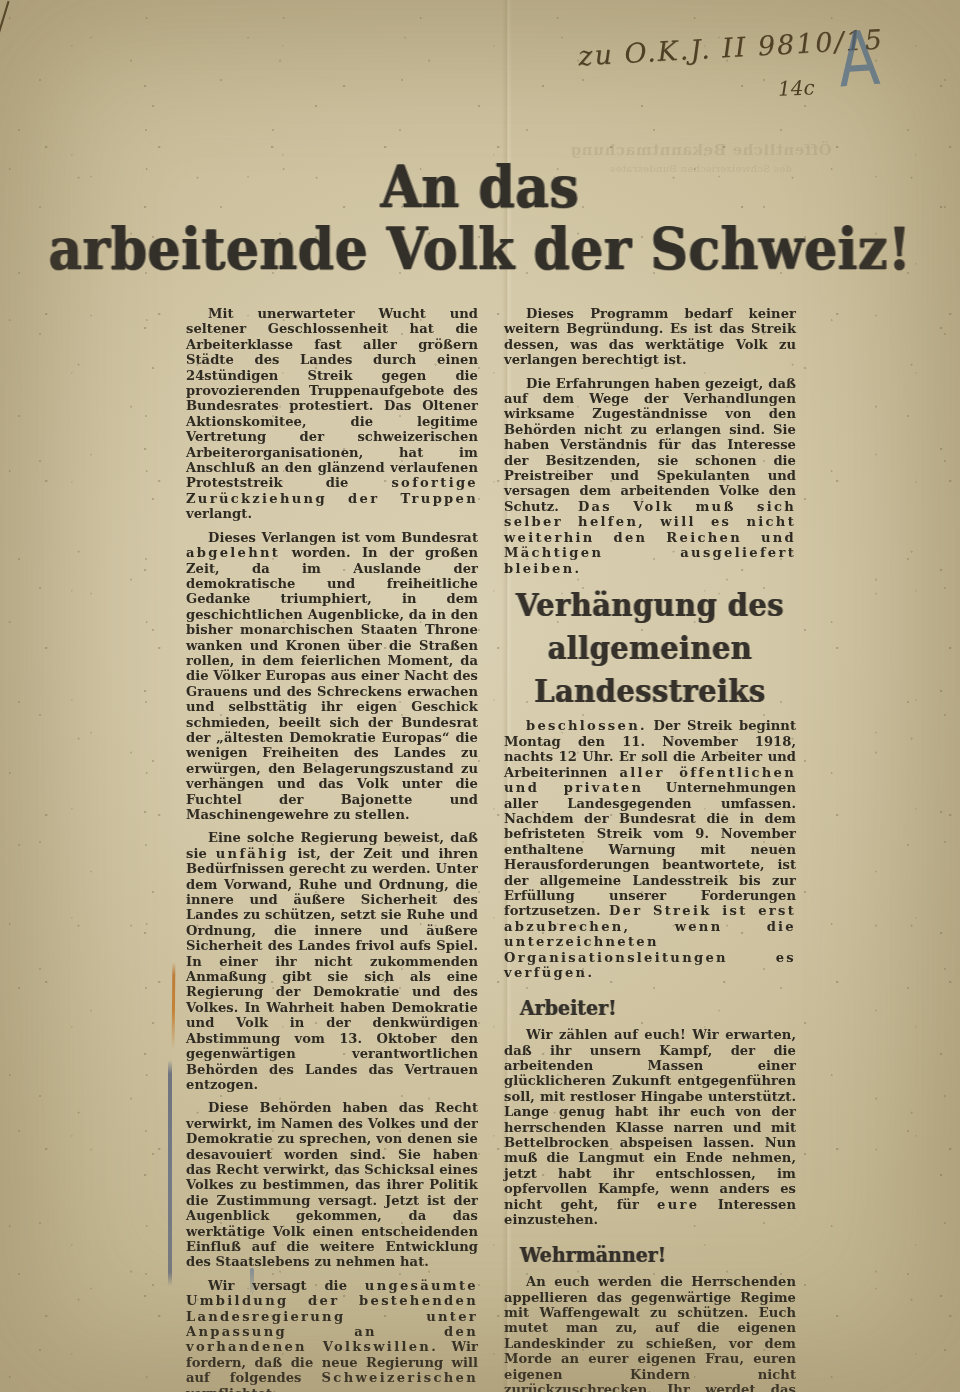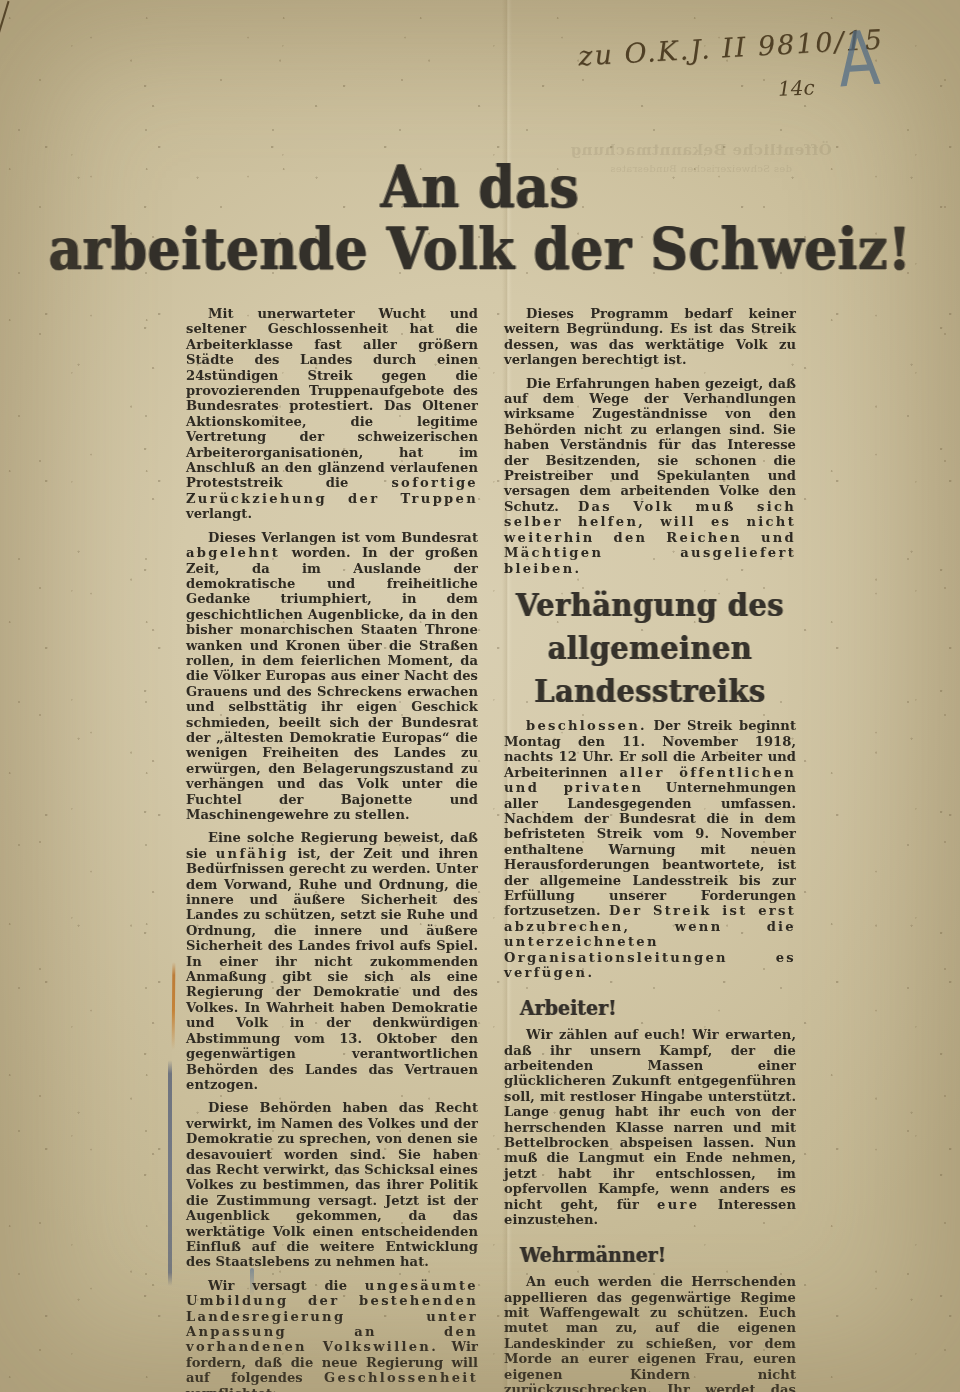--- a/index.html
+++ b/index.html
@@ -239,21 +239,21 @@
     <div class="fraktur-display" id="headline-l1">An das</div>
     <div class="fraktur-display" id="headline-l2">arbeitende Volk der Schweiz!</div>
   </div>
 
   <div class="col inkish" id="col-left">
     <div>
         <p><span>Mit unerwarteter Wucht und seltener Geschlossenheit hat die Arbeiterklasse fast aller größern Städte des Landes durch einen 24stündigen Streik gegen die provozierenden Truppenaufgebote des Bundesrates protestiert. Das Oltener Aktionskomitee, die legitime Vertretung der schweizerischen Arbeiterorganisationen, hat im Anschluß an den glänzend verlaufenen Proteststreik die </span><span class="sp">sofortige Zurückziehung der Truppen</span><span> verlangt.</span></p>
         <p><span>Dieses Verlangen ist vom Bundesrat </span><span class="sp">abgelehnt</span><span> worden. In der großen Zeit, da im Auslande der demokratische und freiheitliche Gedanke triumphiert, in dem geschichtlichen Augenblicke, da in den bisher monarchischen Staaten Throne wanken und Kronen über die Straßen rollen, in dem feierlichen Moment, da die Völker Europas aus einer Nacht des Grauens und des Schreckens erwachen und selbsttätig ihr eigen Geschick schmieden, beeilt sich der Bundesrat der „ältesten Demokratie Europas“ die wenigen Freiheiten des Landes zu erwürgen, den Belagerungszustand zu verhängen und das Volk unter die Fuchtel der Bajonette und Maschinengewehre zu stellen.</span></p>
         <p><span>Eine solche Regierung beweist, daß sie </span><span class="sp">unfähig</span><span> ist, der Zeit und ihren Bedürfnissen gerecht zu werden. Unter dem Vorwand, Ruhe und Ordnung, die innere und äußere Sicherheit des Landes zu schützen, setzt sie Ruhe und Ordnung, die innere und äußere Sicherheit des Landes frivol aufs Spiel. In einer ihr nicht zukommenden Anmaßung gibt sie sich als eine Regierung der Demokratie und des Volkes. In Wahrheit haben Demokratie und Volk in der denkwürdigen Abstimmung vom 13. Oktober den gegenwärtigen verantwortlichen Behörden des Landes das Vertrauen entzogen.</span></p>
         <p><span>Diese Behörden haben das Recht verwirkt, im Namen des Volkes und der Demokratie zu sprechen, von denen sie desavouiert worden sind. Sie haben das Recht verwirkt, das Schicksal eines Volkes zu bestimmen, das ihrer Politik die Zustimmung versagt. Jetzt ist der Augenblick gekommen, da das werktätige Volk einen entscheidenden Einfluß auf die weitere Entwicklung des Staatslebens zu nehmen hat.</span></p>
-        <p><span>Wir versagt die </span><span class="sp">ungesäumte Umbildung der bestehenden Landesregierung unter Anpassung an den vorhandenen Volkswillen.</span><span> Wir fordern, daß die neue Regierung will auf folgendes </span><span class="sp">Geschlossenheit</span><span> verpflichtet:</span></p>
+        <p><span>Wir versagt die </span><span class="sp">ungesäumte Umbildung der bestehenden Landesregierung unter Anpassung an den vorhandenen Volkswillen.</span><span> Wir fordern, daß die neue Regierung will auf folgendes </span><span class="sp">Schweizerischen</span><span> verpflichtet:</span></p>
       </div>
     <div>
         <p class="demand">7. Sofortige Neuwahl des Nationalrates auf Grundlage des Proporzes.</p>
         <p class="demand">3. Einführung der allgemeinen Arbeitspflicht.</p>
       </div>
   </div>
 
   <div class="col inkish" id="col-right">
     <div>
         <p><span>Dieses Programm bedarf keiner weitern Begründung. Es ist das Streik dessen, was das werktätige Volk zu verlangen berechtigt ist.</span></p>

